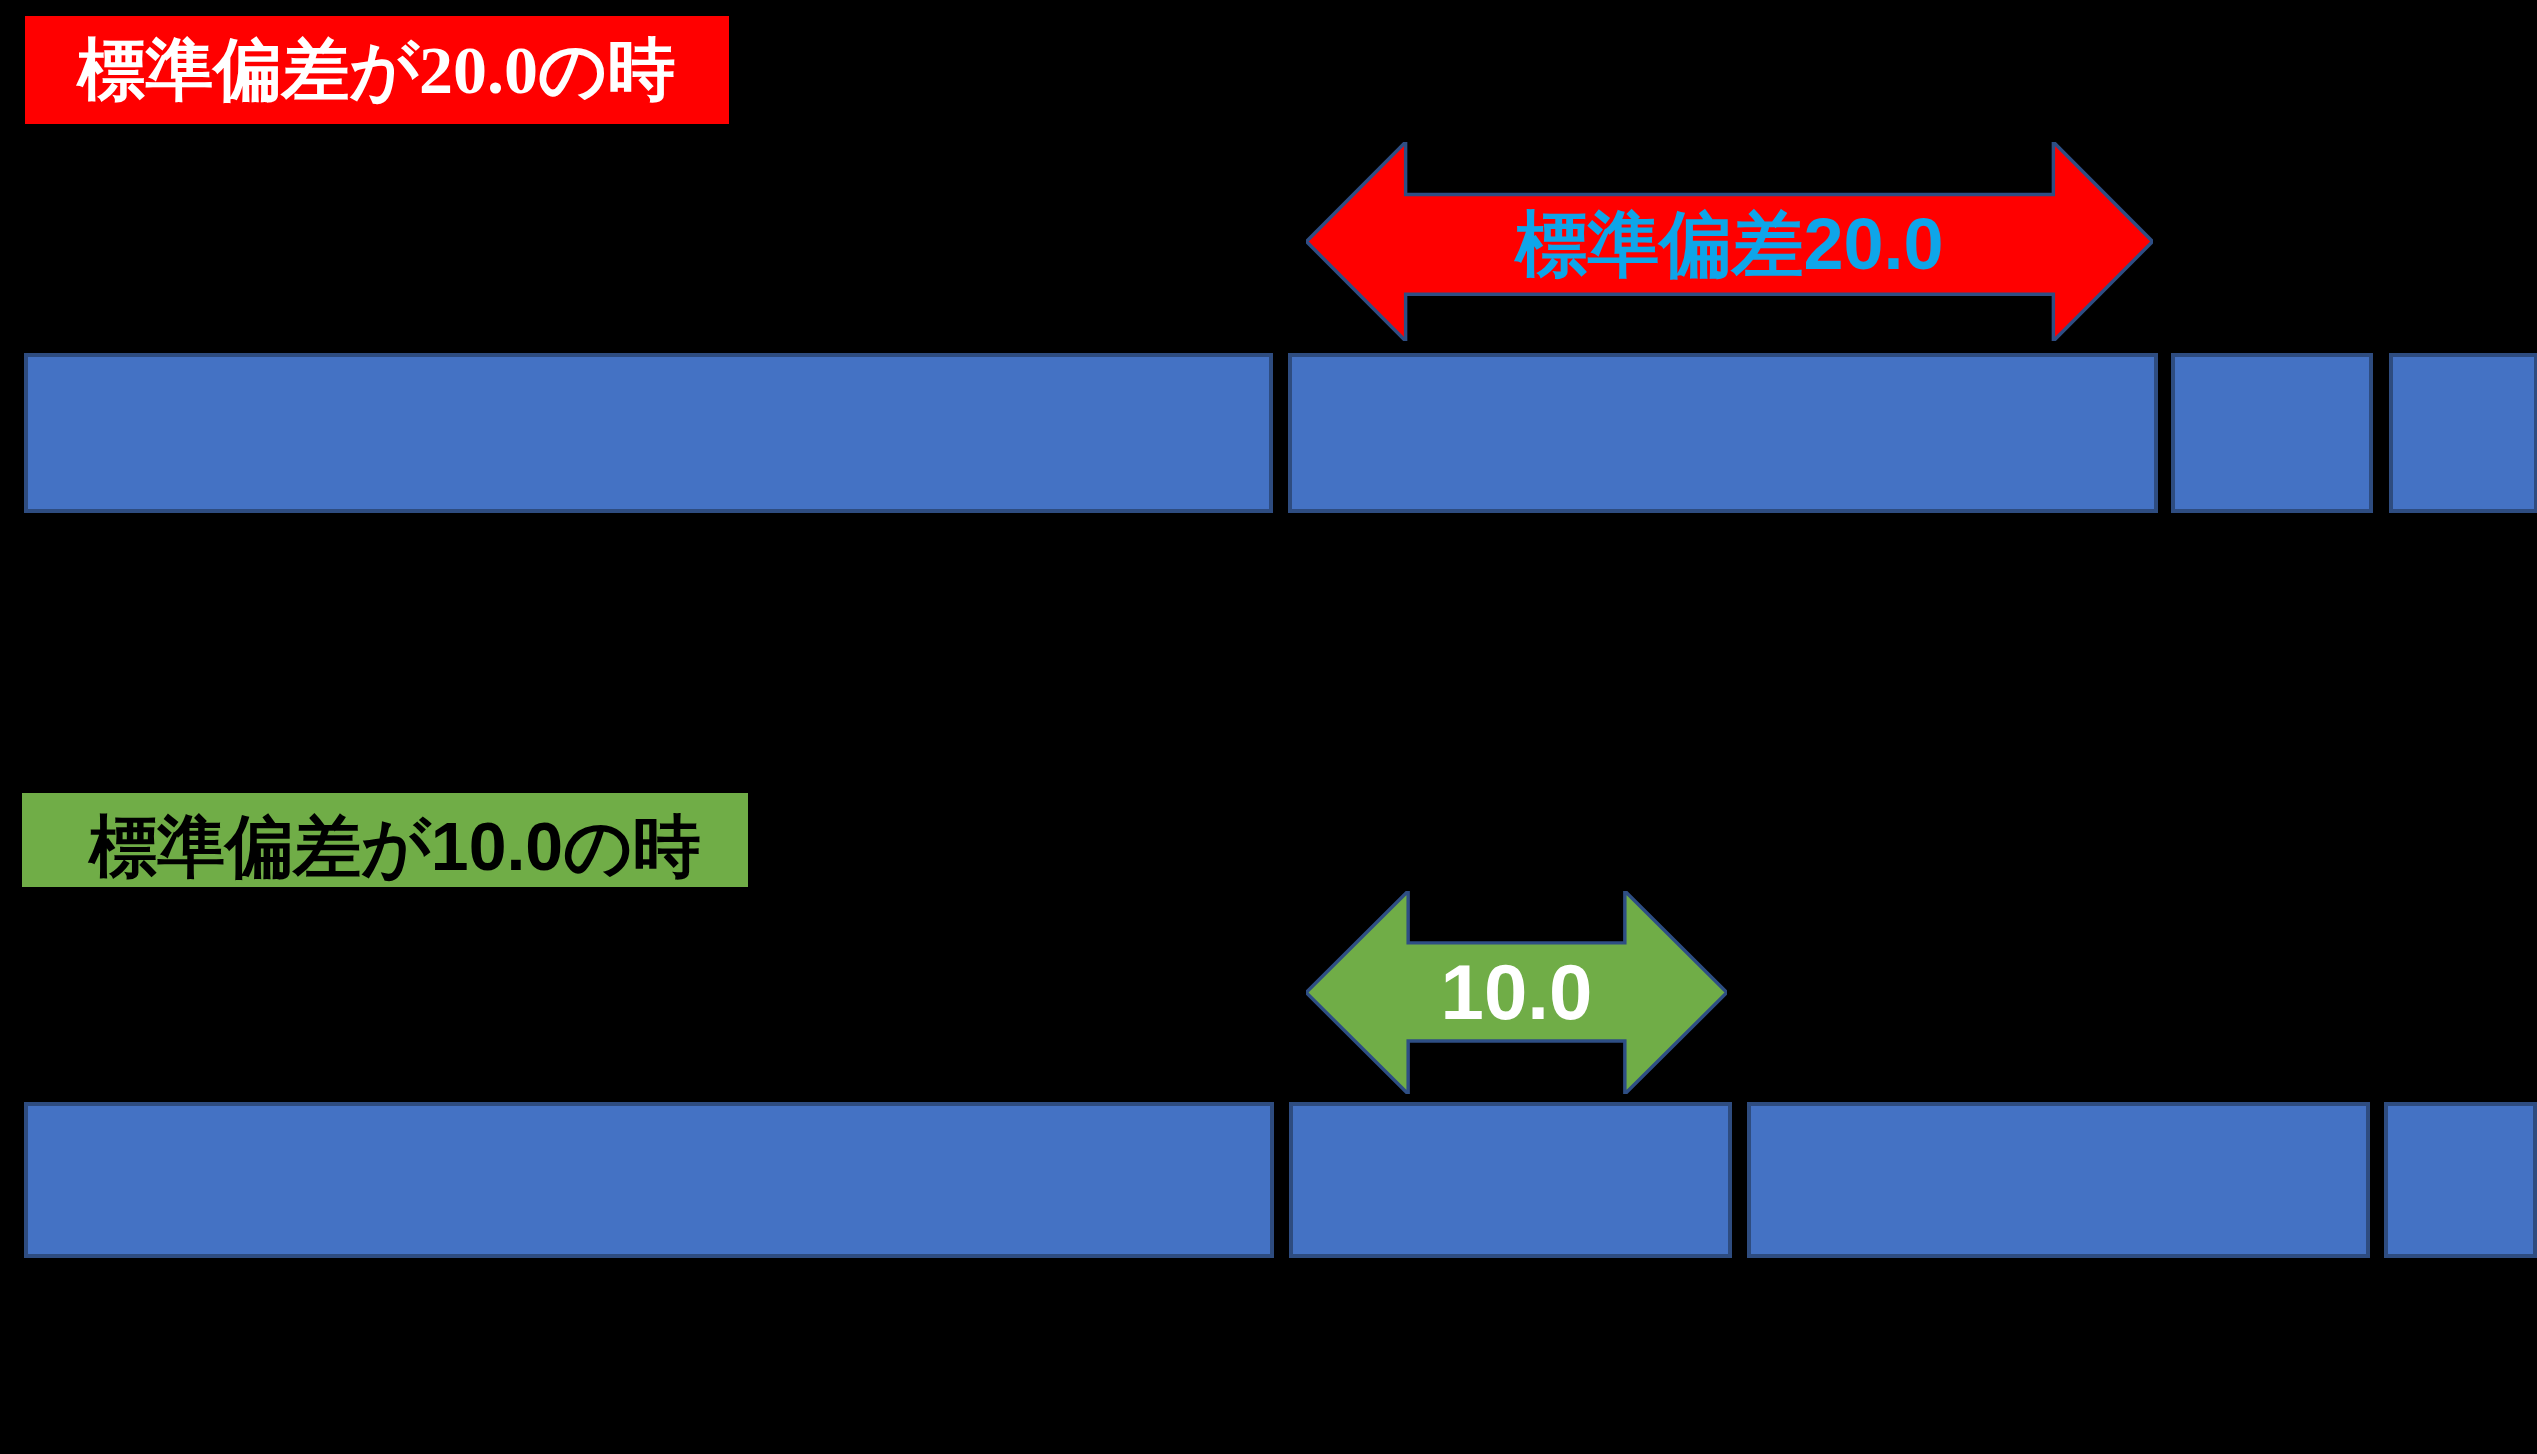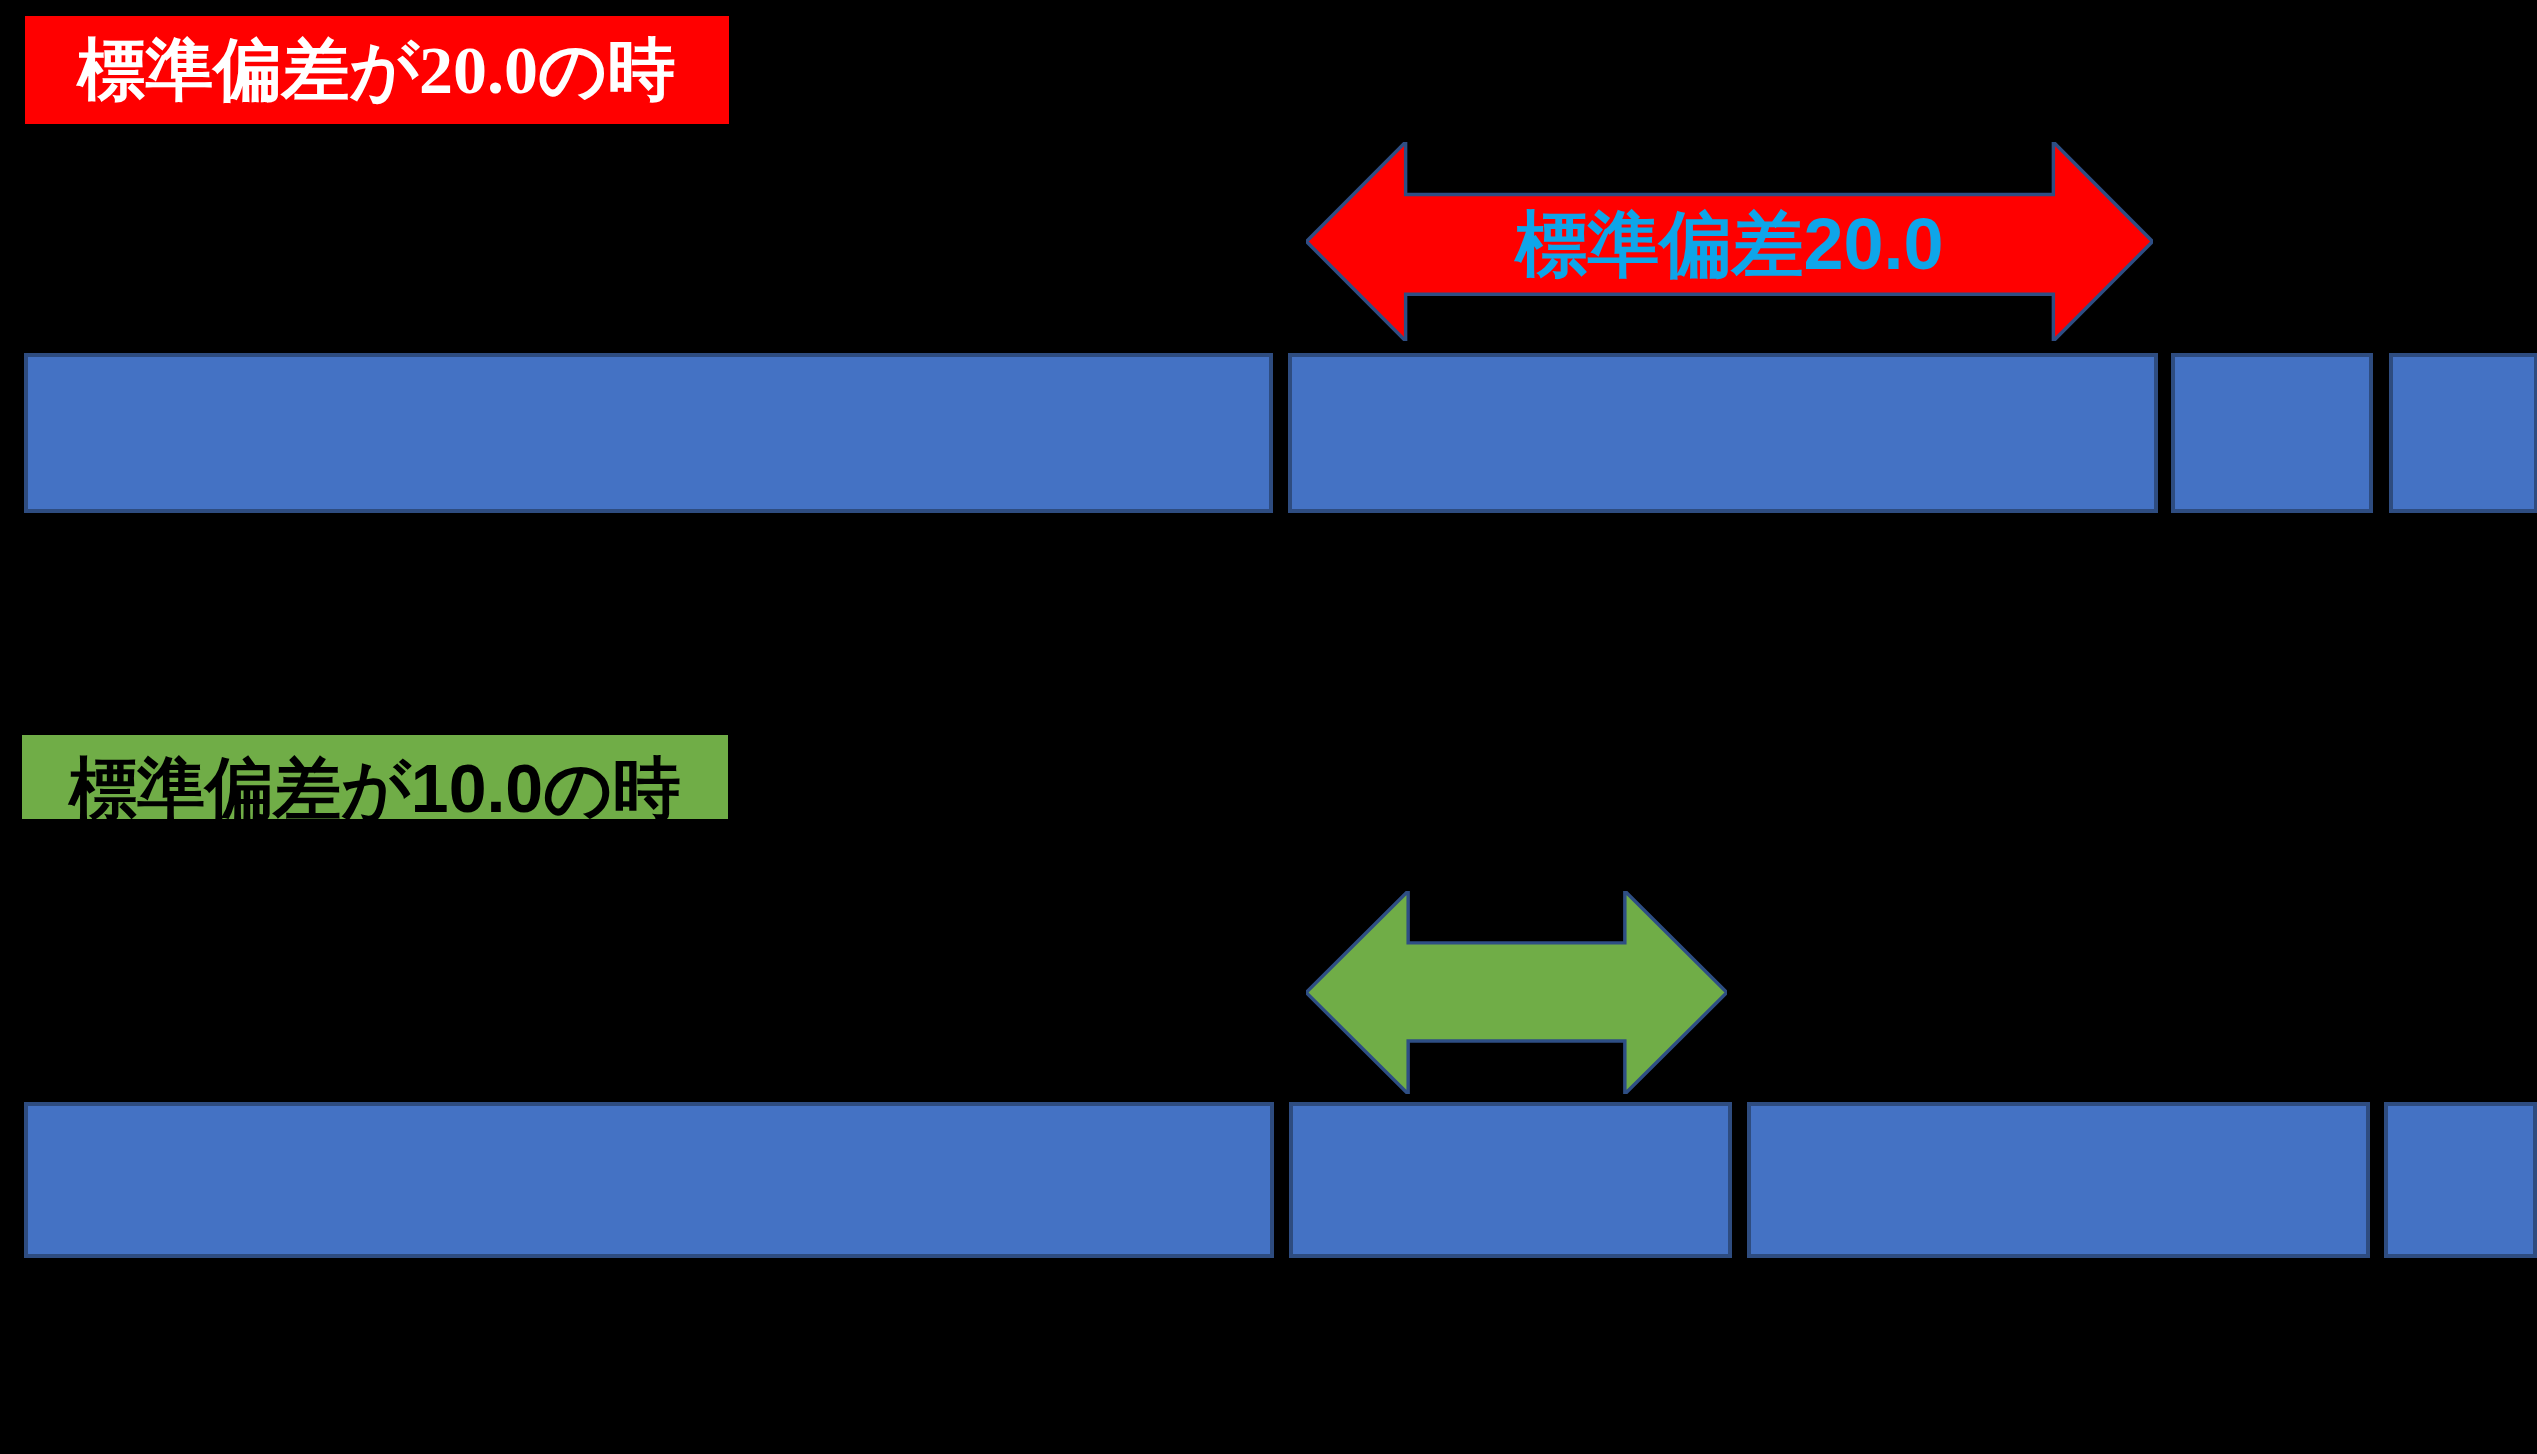--- a/index.html
+++ b/index.html
@@ -11,21 +11,21 @@
     font-family: "Liberation Sans", "DejaVu Sans", sans-serif;
   }
   .label {
     position: absolute;
     font-weight: bold;
     font-size: 68px;
     text-align: center;
     white-space: nowrap;
   }
   #label-sd20 { left: 24.5px;  top: 16px;   width: 704px; height: 108px; line-height: 108px; }
-  #label-sd10 { left: 22px;  top: 735px; width: 706px; height: 84px; line-height: 106px; }
+  #label-sd10 { left: 22px;  top: 793px; width: 706px; height: 94px; line-height: 106px; padding-left: 20px; }
 
   .arrow-svg { position: absolute; display: block; }
   #arrow-sd20 { left: 1306px; top: 142px;  width: 847px; height: 199px; }
   #arrow-sd10 { left: 1306px; top: 891px; width: 421px;  height: 203px; }
 
   .arrow-text {
     position: absolute;
     font-weight: bold;
     text-align: center;
     white-space: nowrap;
@@ -67,20 +67,21 @@
   <div id="tb-s1" class="seg tb" style="background-color: rgb(68, 114, 196); border-color: rgb(46, 76, 128);"></div>
   <div id="tb-s2" class="seg tb" style="background-color: rgb(68, 114, 196); border-color: rgb(46, 76, 128);"></div>
   <div id="tb-s3" class="seg tb" style="background-color: rgb(68, 114, 196); border-color: rgb(46, 76, 128);"></div>
   <div id="tb-s4" class="seg tb" style="background-color: rgb(68, 114, 196); border-color: rgb(46, 76, 128);"></div>
 
   <div id="label-sd10" class="label" style="background-color: rgb(112, 173, 71); color: rgb(0, 0, 0);">標準偏差が10.0の時</div>
 
   <svg id="arrow-sd10" class="arrow-svg" viewBox="0 0 738 356">
     <polygon points="0,178 179,0 179,91 559,91 559,0 738,178 559,356 559,263 179,263 179,356" stroke-width="6" stroke-linejoin="miter" stroke="#2E4E84" fill="#70AD47"></polygon>
   </svg>
+  <div id="arrow-text-sd10" class="arrow-text" style="color: rgb(255, 255, 255);">10.0</div>
 
   <div id="bb-s1" class="seg bb" style="background-color: rgb(68, 114, 196); border-color: rgb(46, 76, 128);"></div>
   <div id="bb-s2" class="seg bb" style="background-color: rgb(68, 114, 196); border-color: rgb(46, 76, 128);"></div>
   <div id="bb-s3" class="seg bb" style="background-color: rgb(68, 114, 196); border-color: rgb(46, 76, 128);"></div>
   <div id="bb-s4" class="seg bb" style="background-color: rgb(68, 114, 196); border-color: rgb(46, 76, 128);"></div>
 
 </div>
 
 
 </body></html>

